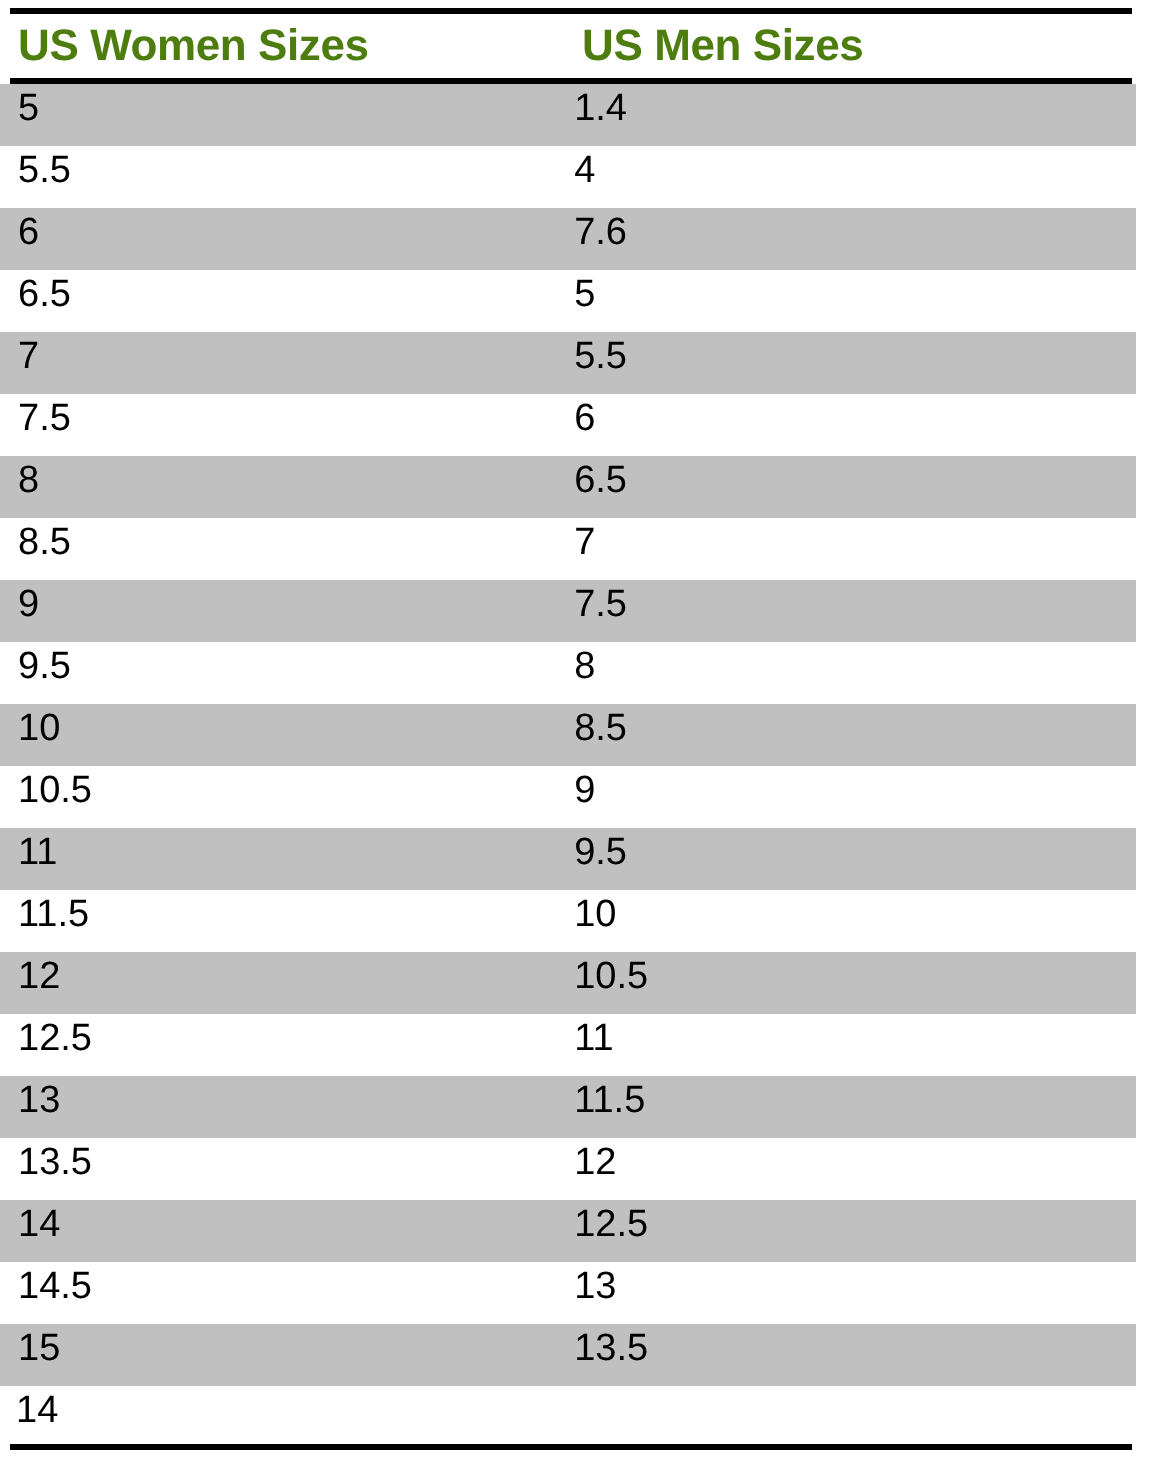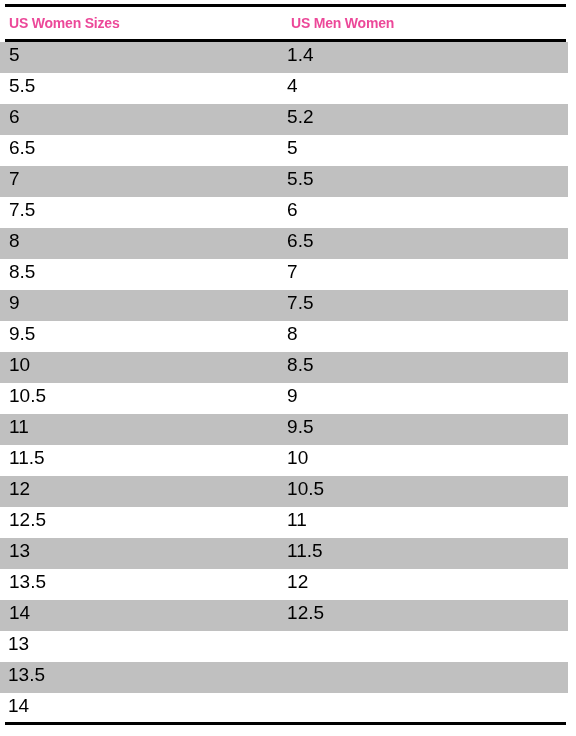--- a/index.html
+++ b/index.html
@@ -37,23 +37,23 @@
   .thead {
     position: absolute;
     top: 7px;
     left: 0;
     width: 576px;
     height: 32px;
     display: flex;
     align-items: center;
   }
   .th {
-    font-size: 14px;
+    font-size: 22px;
     font-weight: bold;
-    color: #ec4899;
+    color: #4d7c0f;
     letter-spacing: -0.2px;
     white-space: nowrap;
   }
   .col1 { width: 283px; padding-left: 9px; box-sizing: border-box; }
   .col2 { width: 293px; padding-left: 8px; box-sizing: border-box; }
 
   
   .tbody {
     position: absolute;
     top: 42px;
@@ -78,37 +78,37 @@
 </style>
 </head>
 <body>
 
 <div class="page">
 
   <div class="rule rule-top"></div>
 
   <div class="thead">
     <div class="th col1">US Women Sizes</div>
-    <div class="th col2">US Men Women</div>
+    <div class="th col2">US Men Sizes</div>
   </div>
 
   <div class="rule rule-header"></div>
 
   <div class="tbody" id="tbody">
       <div class="row shaded">
         <div class="cell col1">5</div>
         <div class="cell col2">1.4</div>
       </div>
       <div class="row">
         <div class="cell col1">5.5</div>
         <div class="cell col2">4</div>
       </div>
       <div class="row shaded">
         <div class="cell col1">6</div>
-        <div class="cell col2">5.2</div>
+        <div class="cell col2">7.6</div>
       </div>
       <div class="row">
         <div class="cell col1">6.5</div>
         <div class="cell col2">5</div>
       </div>
       <div class="row shaded">
         <div class="cell col1">7</div>
         <div class="cell col2">5.5</div>
       </div>
       <div class="row">
@@ -161,23 +161,25 @@
       </div>
       <div class="row">
         <div class="cell col1">13.5</div>
         <div class="cell col2">12</div>
       </div>
       <div class="row shaded">
         <div class="cell col1">14</div>
         <div class="cell col2">12.5</div>
       </div>
       <div class="row">
+        <div class="cell col1">14.5</div>
         <div class="cell col2">13</div>
       </div>
       <div class="row shaded">
+        <div class="cell col1">15</div>
         <div class="cell col2">13.5</div>
       </div>
       <div class="row">
         <div class="cell col2">14</div>
       </div>
     </div>
 
   <div class="rule rule-bottom"></div>
 
 </div>

